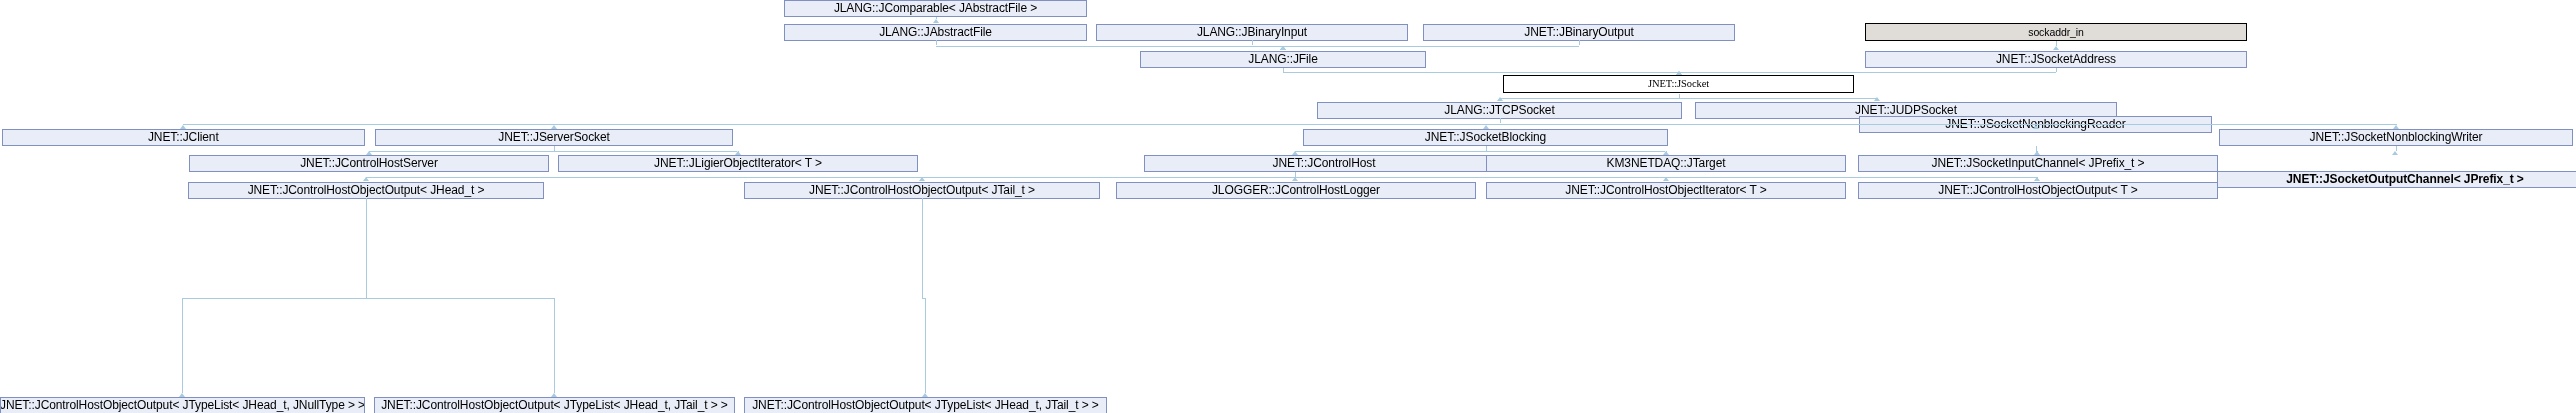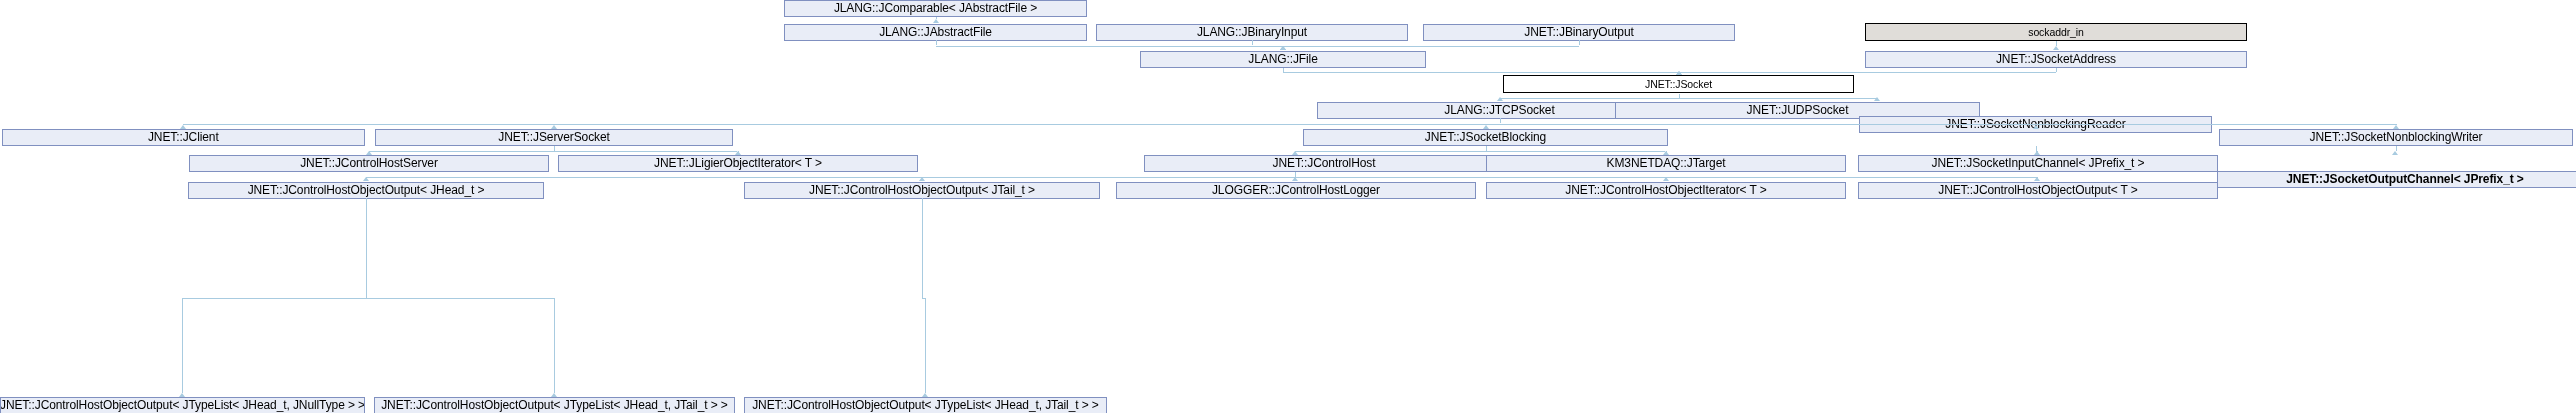--- a/index.html
+++ b/index.html
@@ -33,20 +33,21 @@
     background: #e9edf7;
     border: 0.9px solid #8090c0;
     height: 16.7px;
     cursor: pointer;
   }
   .node.focus {
     background: #ffffff;
     border: 1.8px solid #000000;
     height: 18.4px;
     font-size: 10.5px;
+    font-family: Liberation Serif, serif;
   }
   .node.ext {
     background: #e0ddd9;
     border: 1.8px solid #000000;
     height: 18.4px;
     font-size: 10.5px;
   }
   .node .lbl {
     pointer-events: none;
     padding: 0 3.5px;
@@ -91,21 +92,21 @@
     </div>
     <div class="node" style="left: 1865px; top: 51px; width: 382px;">
       <span class="lbl">JNET::JSocketAddress</span>
     </div>
     <div class="node focus" style="left: 1503px; top: 75px; width: 351px;">
       <span class="lbl">JNET::JSocket</span>
     </div>
     <div class="node" style="left: 1317px; top: 102px; width: 365px;">
       <span class="lbl">JLANG::JTCPSocket</span>
     </div>
-    <div class="node" style="left: 1615px; top: 102px; width: 365px;">
+    <div class="node" style="left: 1695px; top: 102px; width: 422px;">
       <span class="lbl">JNET::JUDPSocket</span>
     </div>
     <div class="node" style="left: 1.8px; top: 129px; width: 363px;">
       <span class="lbl">JNET::JClient</span>
     </div>
     <div class="node" style="left: 375px; top: 129px; width: 358px;">
       <span class="lbl">JNET::JServerSocket</span>
     </div>
     <div class="node" style="left: 1303px; top: 129px; width: 365px;">
       <span class="lbl">JNET::JSocketBlocking</span>

